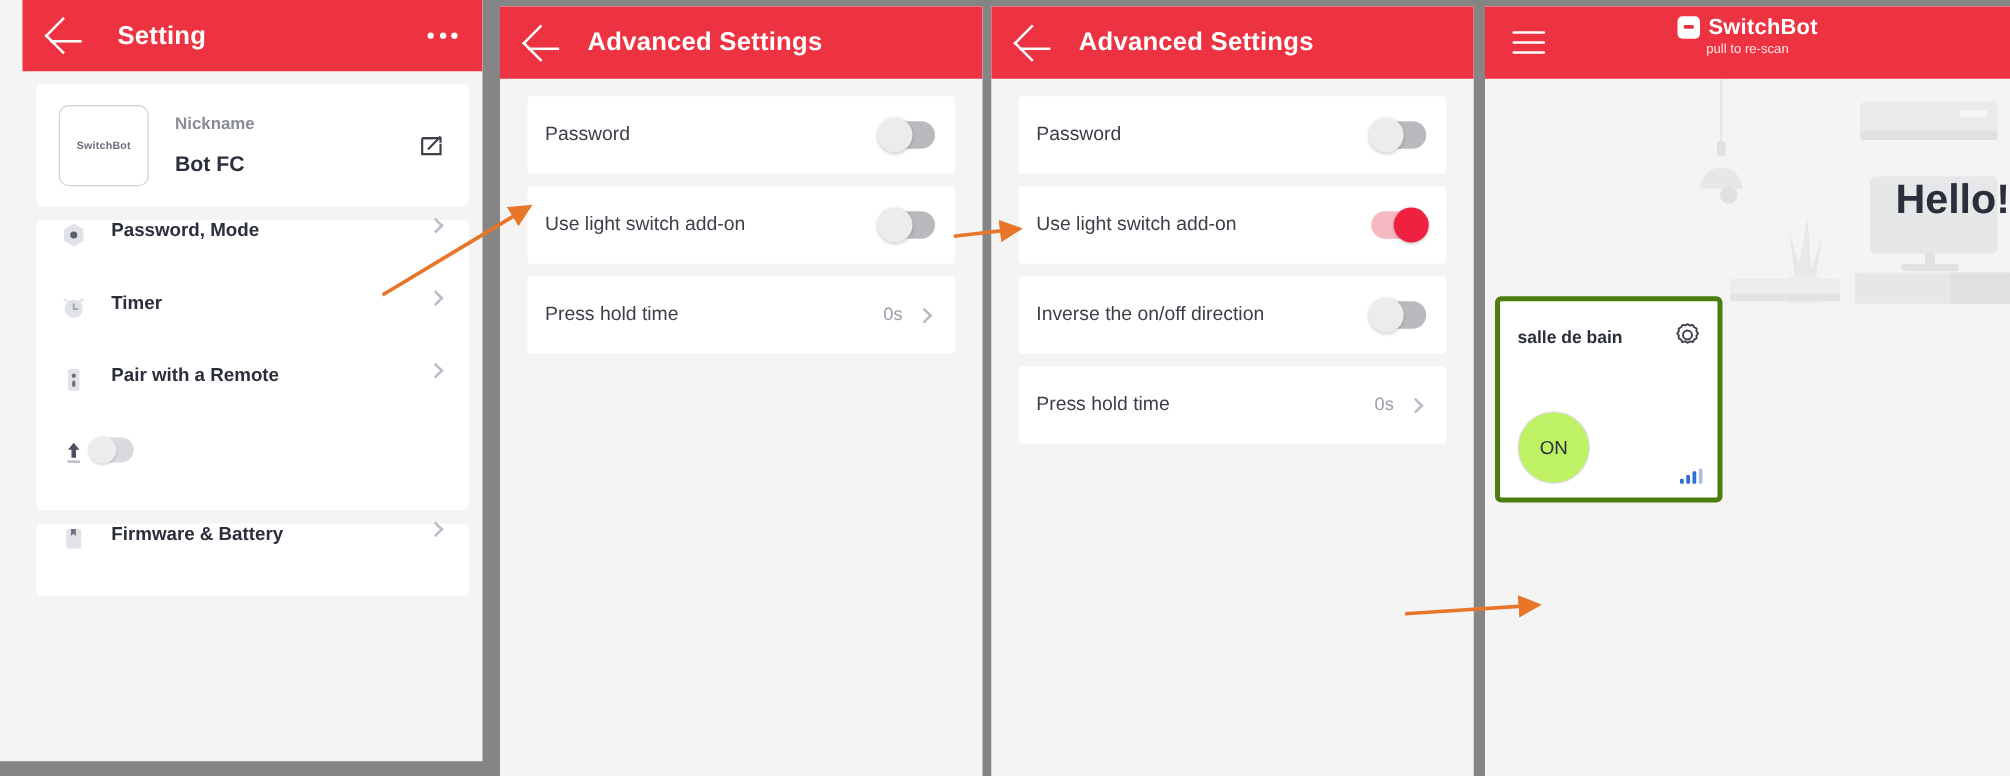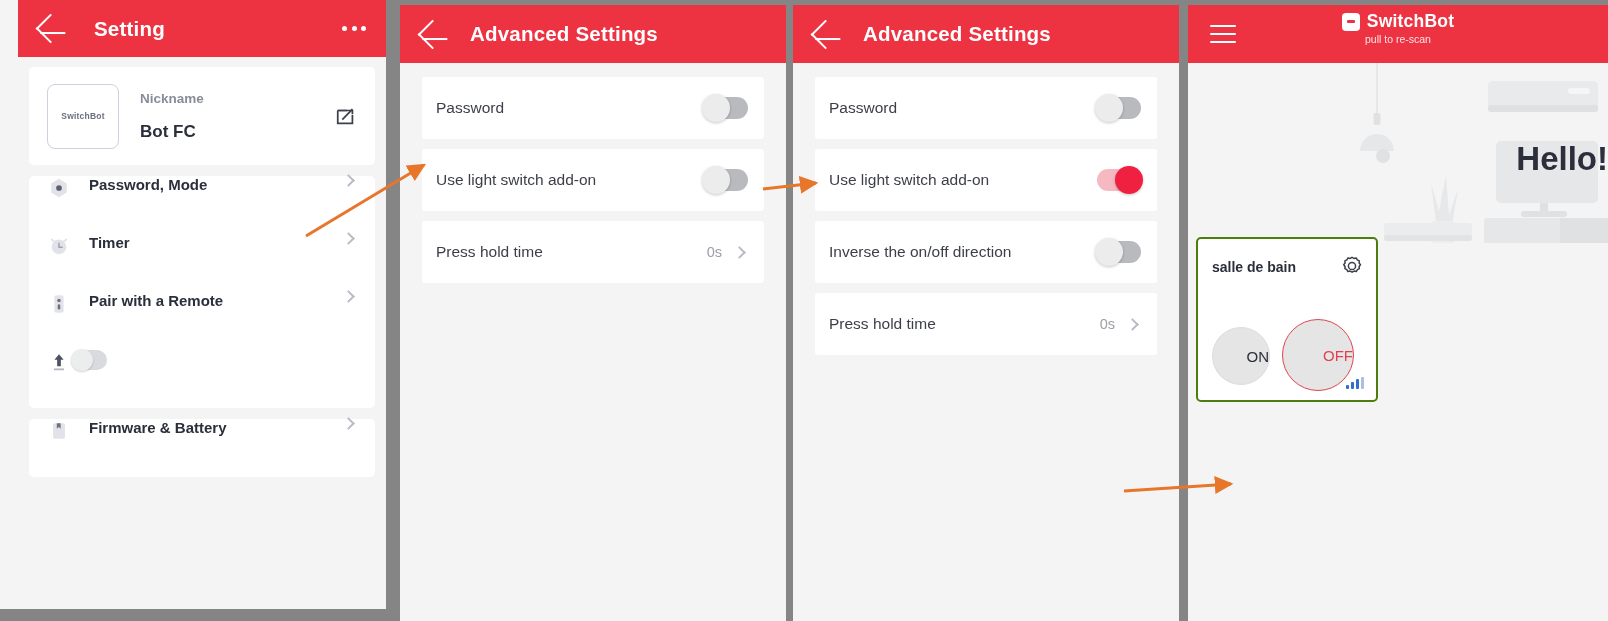--- a/index.html
+++ b/index.html
@@ -142,31 +142,31 @@
   .hello {
     position: absolute; width: 100%; text-align: right; top: 77px;
     font-size: 33px; font-weight: bold; color: #2b2e3b;
   }
   .tagline {
     position: absolute; width: 100%; text-align: center; top: 117px;
     font-size: 16.5px; font-weight: bold; color: #2b2e3b;
   }
   .dev-card {
     position: absolute; left: 8px; top: 232px; width: 182px; height: 165px;
-    background: #fff; border: 2px solid #4d7c0f; border-radius: 5px;
+    background: #fff; border: 4px solid #4d7c0f; border-radius: 5px;
   }
   .dev-title {
     position: absolute; left: 14px; top: 20px;
     font-size: 14px; font-weight: bold; color: #2b2e3b;
   }
   .gear-btn { position: absolute; right: 12px; top: 15px; cursor: pointer; }
   .btn-on, .btn-off {
     position: absolute; border-radius: 50%;
-    display: flex; align-items: center; justify-content: flex-end;
-    font-size: 15px; cursor: pointer; background: #e5e5e5;
+    display: flex; align-items: center; justify-content: center;
+    font-size: 15px; cursor: pointer; background: #bef264;
   }
   .btn-on {
     left: 14px; top: 88px; width: 58px; height: 58px;
     border: 1.2px solid #dcdde1; color: #2b2e3b;
   }
   .btn-off {
     left: 84px; top: 80px; width: 72px; height: 72px;
     border: 1.6px solid #e0434f; color: #e0434f;
   }
   .signal { position: absolute; right: 12px; bottom: 11px; display: flex; align-items: flex-end; gap: 2px; }
@@ -381,23 +381,20 @@
       <div class="dev-title">salle de bain</div>
       <span class="gear-btn">
         <svg width="24" height="24" viewBox="0 0 24 24">
           <path d="M12 3.3 l2 1.1 2.2-.5 1.1 1.9 2 1 -.2 2.2 1.4 1.7 -1.4 1.7 .2 2.2 -1.9 1.1 -1.1 1.9 -2.2-.5 -2 1.1 -2-1.1 -2.2 .5 -1.1-1.9 -1.9-1.1 .2-2.2 -1.4-1.7 1.4-1.7 -.2-2.2 2-1 1.1-1.9 2.2 .5 Z" fill="none" stroke="#3c3f49" stroke-width="1.5" stroke-linejoin="round"></path>
           <circle cx="12" cy="12" r="3.6" fill="none" stroke="#3c3f49" stroke-width="1.5"></circle>
         </svg>
       </span>
       <div class="btn-on">
         <span>ON</span>
       </div>
-      <div class="btn-off">
-        <span>OFF</span>
-      </div>
       <span class="signal">
         <i style="height:4px"></i>
           <i style="height:7px"></i>
           <i style="height:10px"></i>
           <i style="height:12px;background:#aebedd"></i>
       </span>
     </div>
   </div>
 
   <svg class="anno">

